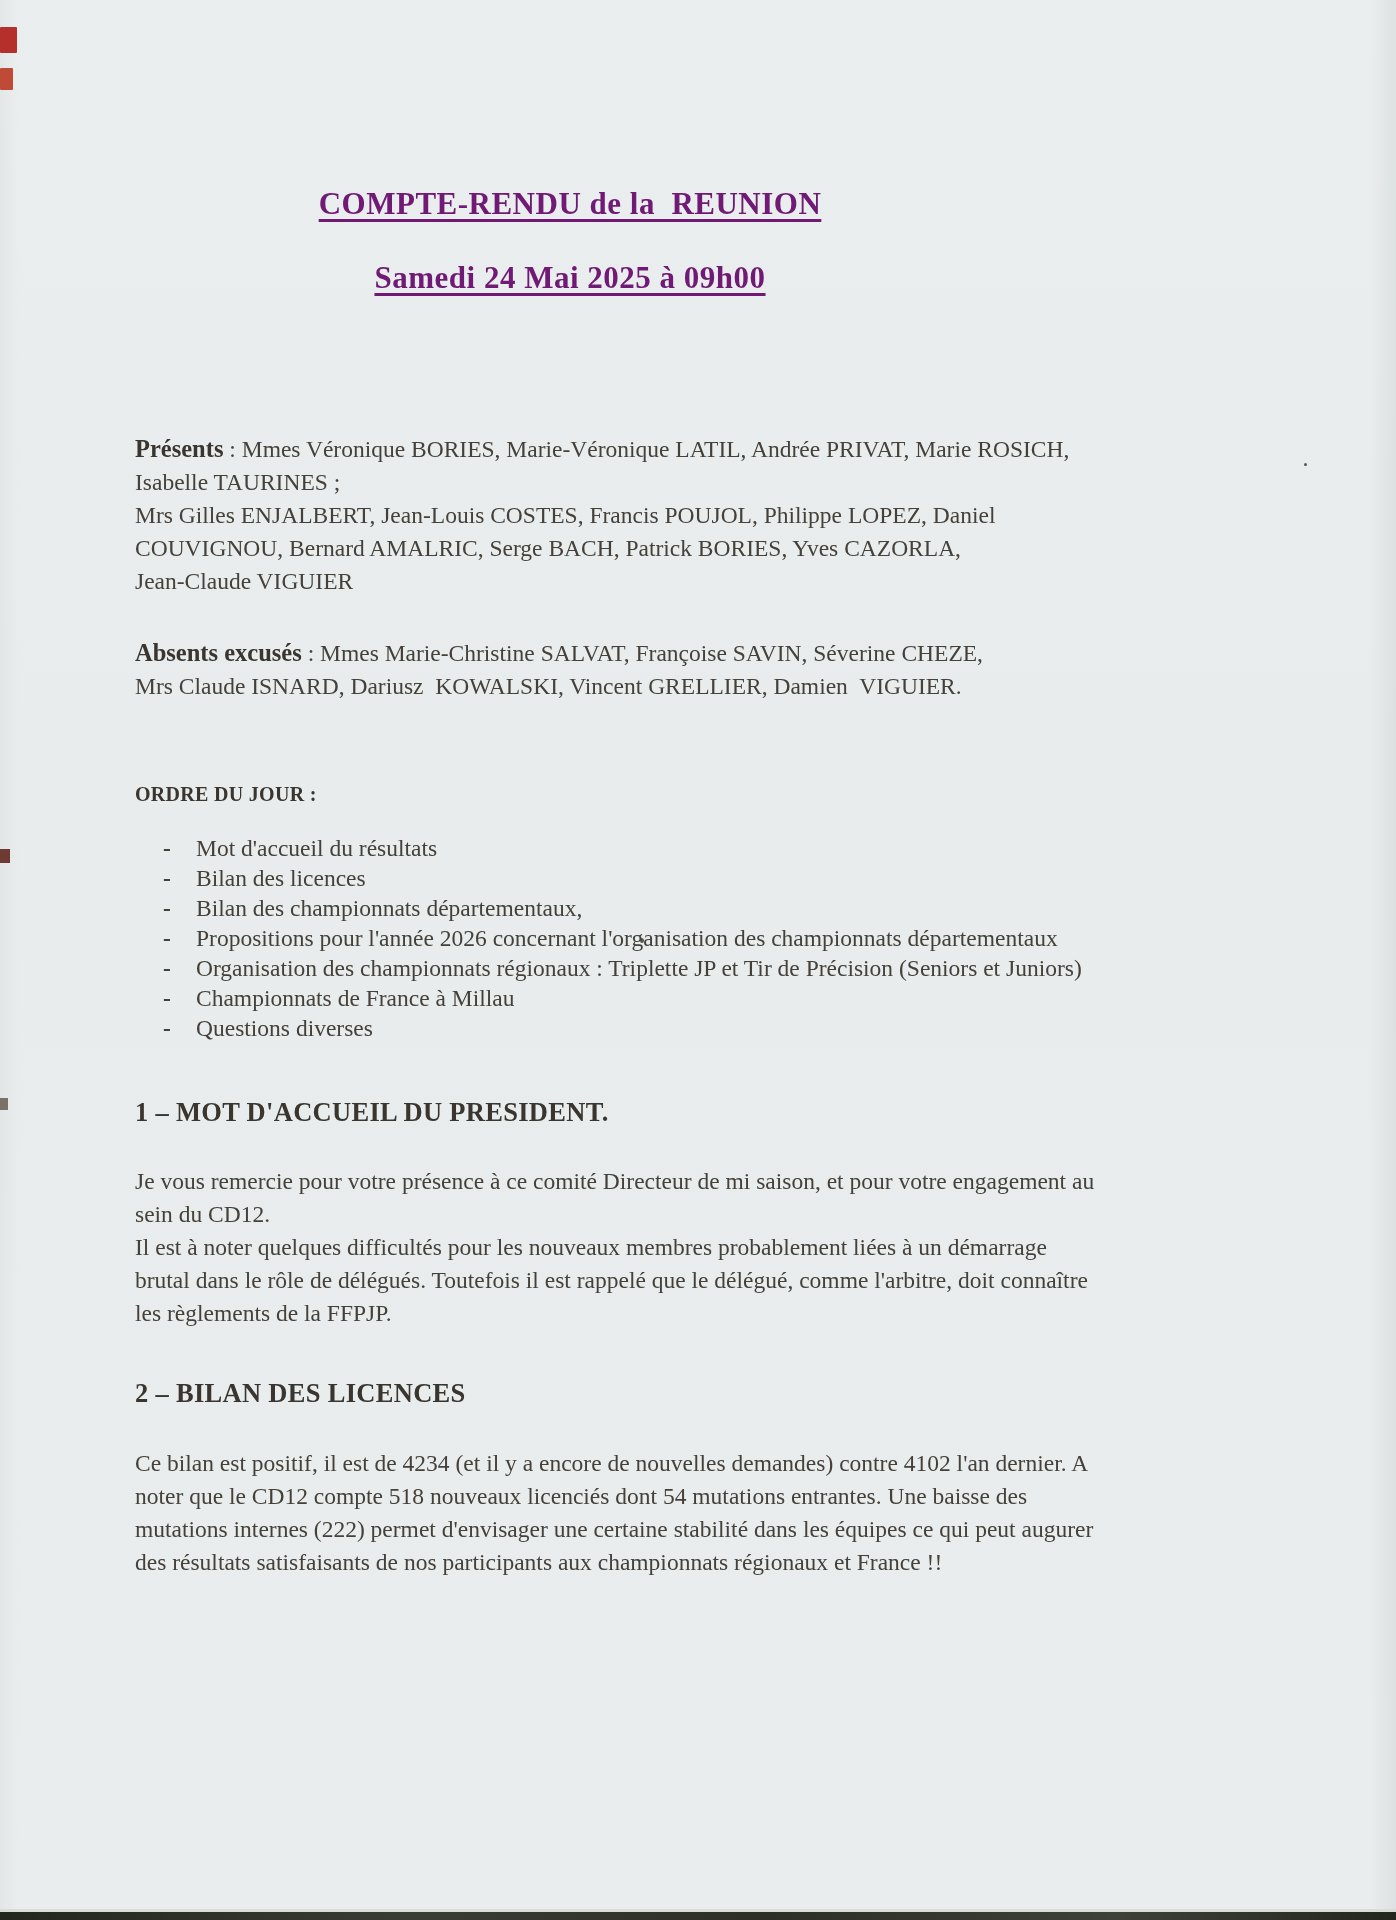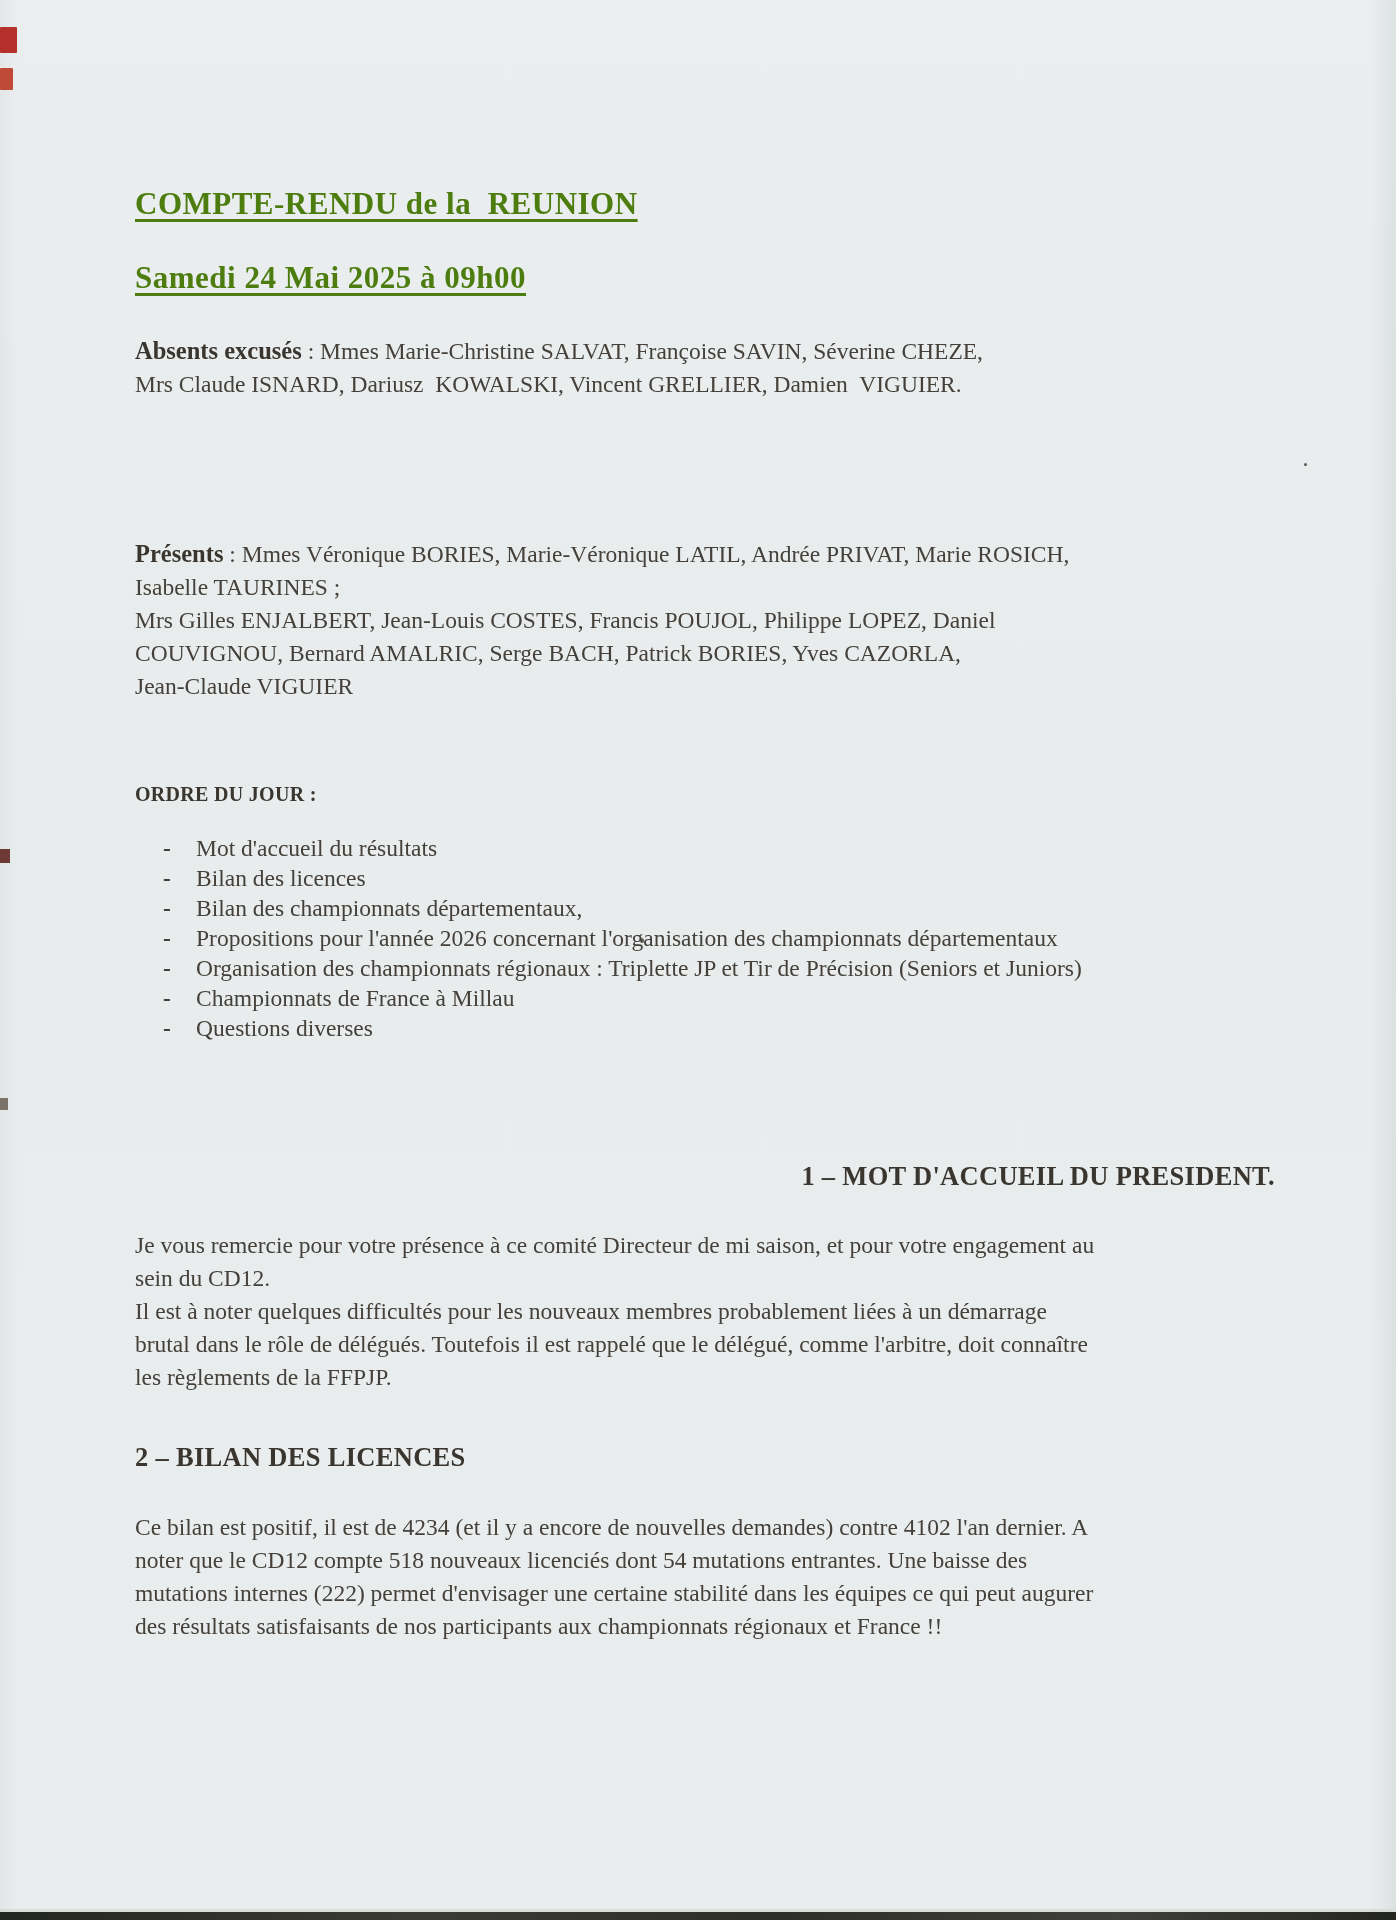--- a/index.html
+++ b/index.html
@@ -18,24 +18,25 @@
       linear-gradient(270deg, rgba(190,196,196,.30) 0, rgba(0,0,0,0) 26px),
       linear-gradient(180deg, #eaeeef 0%, #e8eced 40%, #eaedee 100%);
   }
   .content{
     position:absolute;left:135px;top:0;width:1140px;
   }
   
   .title-block{
     margin-top:185px;
     width:870px;
+    text-align:center;
     font-weight:bold;
     font-size:31px;
     line-height:37px;
-    color:#4d7c0f;
+    color:#701a75;
     letter-spacing:.5px;
   }
   .title-line{
     display:inline-block;
     text-decoration:underline;
     text-decoration-thickness:3px;
     text-underline-offset:5px;
     white-space:pre;
   }
   
@@ -108,28 +109,28 @@
 <div class="bottom-band"></div>
 
 <div class="content">
 
   <div class="title-block">
     <span class="title-line">COMPTE-RENDU de la  REUNION</span><br>
     <br>
     <span class="title-line">Samedi 24 Mai 2025 à 09h00</span>
   </div>
 
-  <div class="para" style="margin-top:38px;"><span class="lead-label">Absents excusés</span><span> : Mmes Marie-Christine SALVAT, Françoise SAVIN, Séverine CHEZE,
-Mrs Claude ISNARD, Dariusz  KOWALSKI, Vincent GRELLIER, Damien  VIGUIER.</span></div>
-
   <div class="para" style="margin-top:136px;"><span class="lead-label">Présents</span><span> : Mmes Véronique BORIES, Marie-Véronique LATIL, Andrée PRIVAT, Marie ROSICH,
 Isabelle TAURINES ;
 Mrs Gilles ENJALBERT, Jean-Louis COSTES, Francis POUJOL, Philippe LOPEZ, Daniel
 COUVIGNOU, Bernard AMALRIC, Serge BACH, Patrick BORIES, Yves CAZORLA,
 Jean-Claude VIGUIER</span></div>
+
+  <div class="para" style="margin-top:38px;"><span class="lead-label">Absents excusés</span><span> : Mmes Marie-Christine SALVAT, Françoise SAVIN, Séverine CHEZE,
+Mrs Claude ISNARD, Dariusz  KOWALSKI, Vincent GRELLIER, Damien  VIGUIER.</span></div>
 
   <div class="agenda-heading" style="margin-top:80px;">ORDRE DU JOUR :</div>
 
   <div class="agenda-list">
     <div class="agenda-item">
         <span class="agenda-dash">-</span>
         <span>Mot d'accueil du résultats</span>
       </div>
     <div class="agenda-item">
         <span class="agenda-dash">-</span>
@@ -150,21 +151,21 @@
     <div class="agenda-item">
         <span class="agenda-dash">-</span>
         <span>Championnats de France à Millau</span>
       </div>
     <div class="agenda-item">
         <span class="agenda-dash">-</span>
         <span>Questions diverses</span>
       </div>
   </div>
 
-  <div class="section-heading" style="margin-top:118px;text-align:right;">1 – MOT D'ACCUEIL DU PRESIDENT.</div>
+  <div class="section-heading" style="margin-top:54px;">1 – MOT D'ACCUEIL DU PRESIDENT.</div>
 
   <div class="para" style="margin-top:37px;">Je vous remercie pour votre présence à ce comité Directeur de mi saison, et pour votre engagement au
 sein du CD12.
 Il est à noter quelques difficultés pour les nouveaux membres probablement liées à un démarrage
 brutal dans le rôle de délégués. Toutefois il est rappelé que le délégué, comme l'arbitre, doit connaître
 les règlements de la FFPJP.</div>
 
   <div class="section-heading" style="margin-top:48px;">2 – BILAN DES LICENCES</div>
 
   <div class="para" style="margin-top:38px;">Ce bilan est positif, il est de 4234 (et il y a encore de nouvelles demandes) contre 4102 l'an dernier. A

